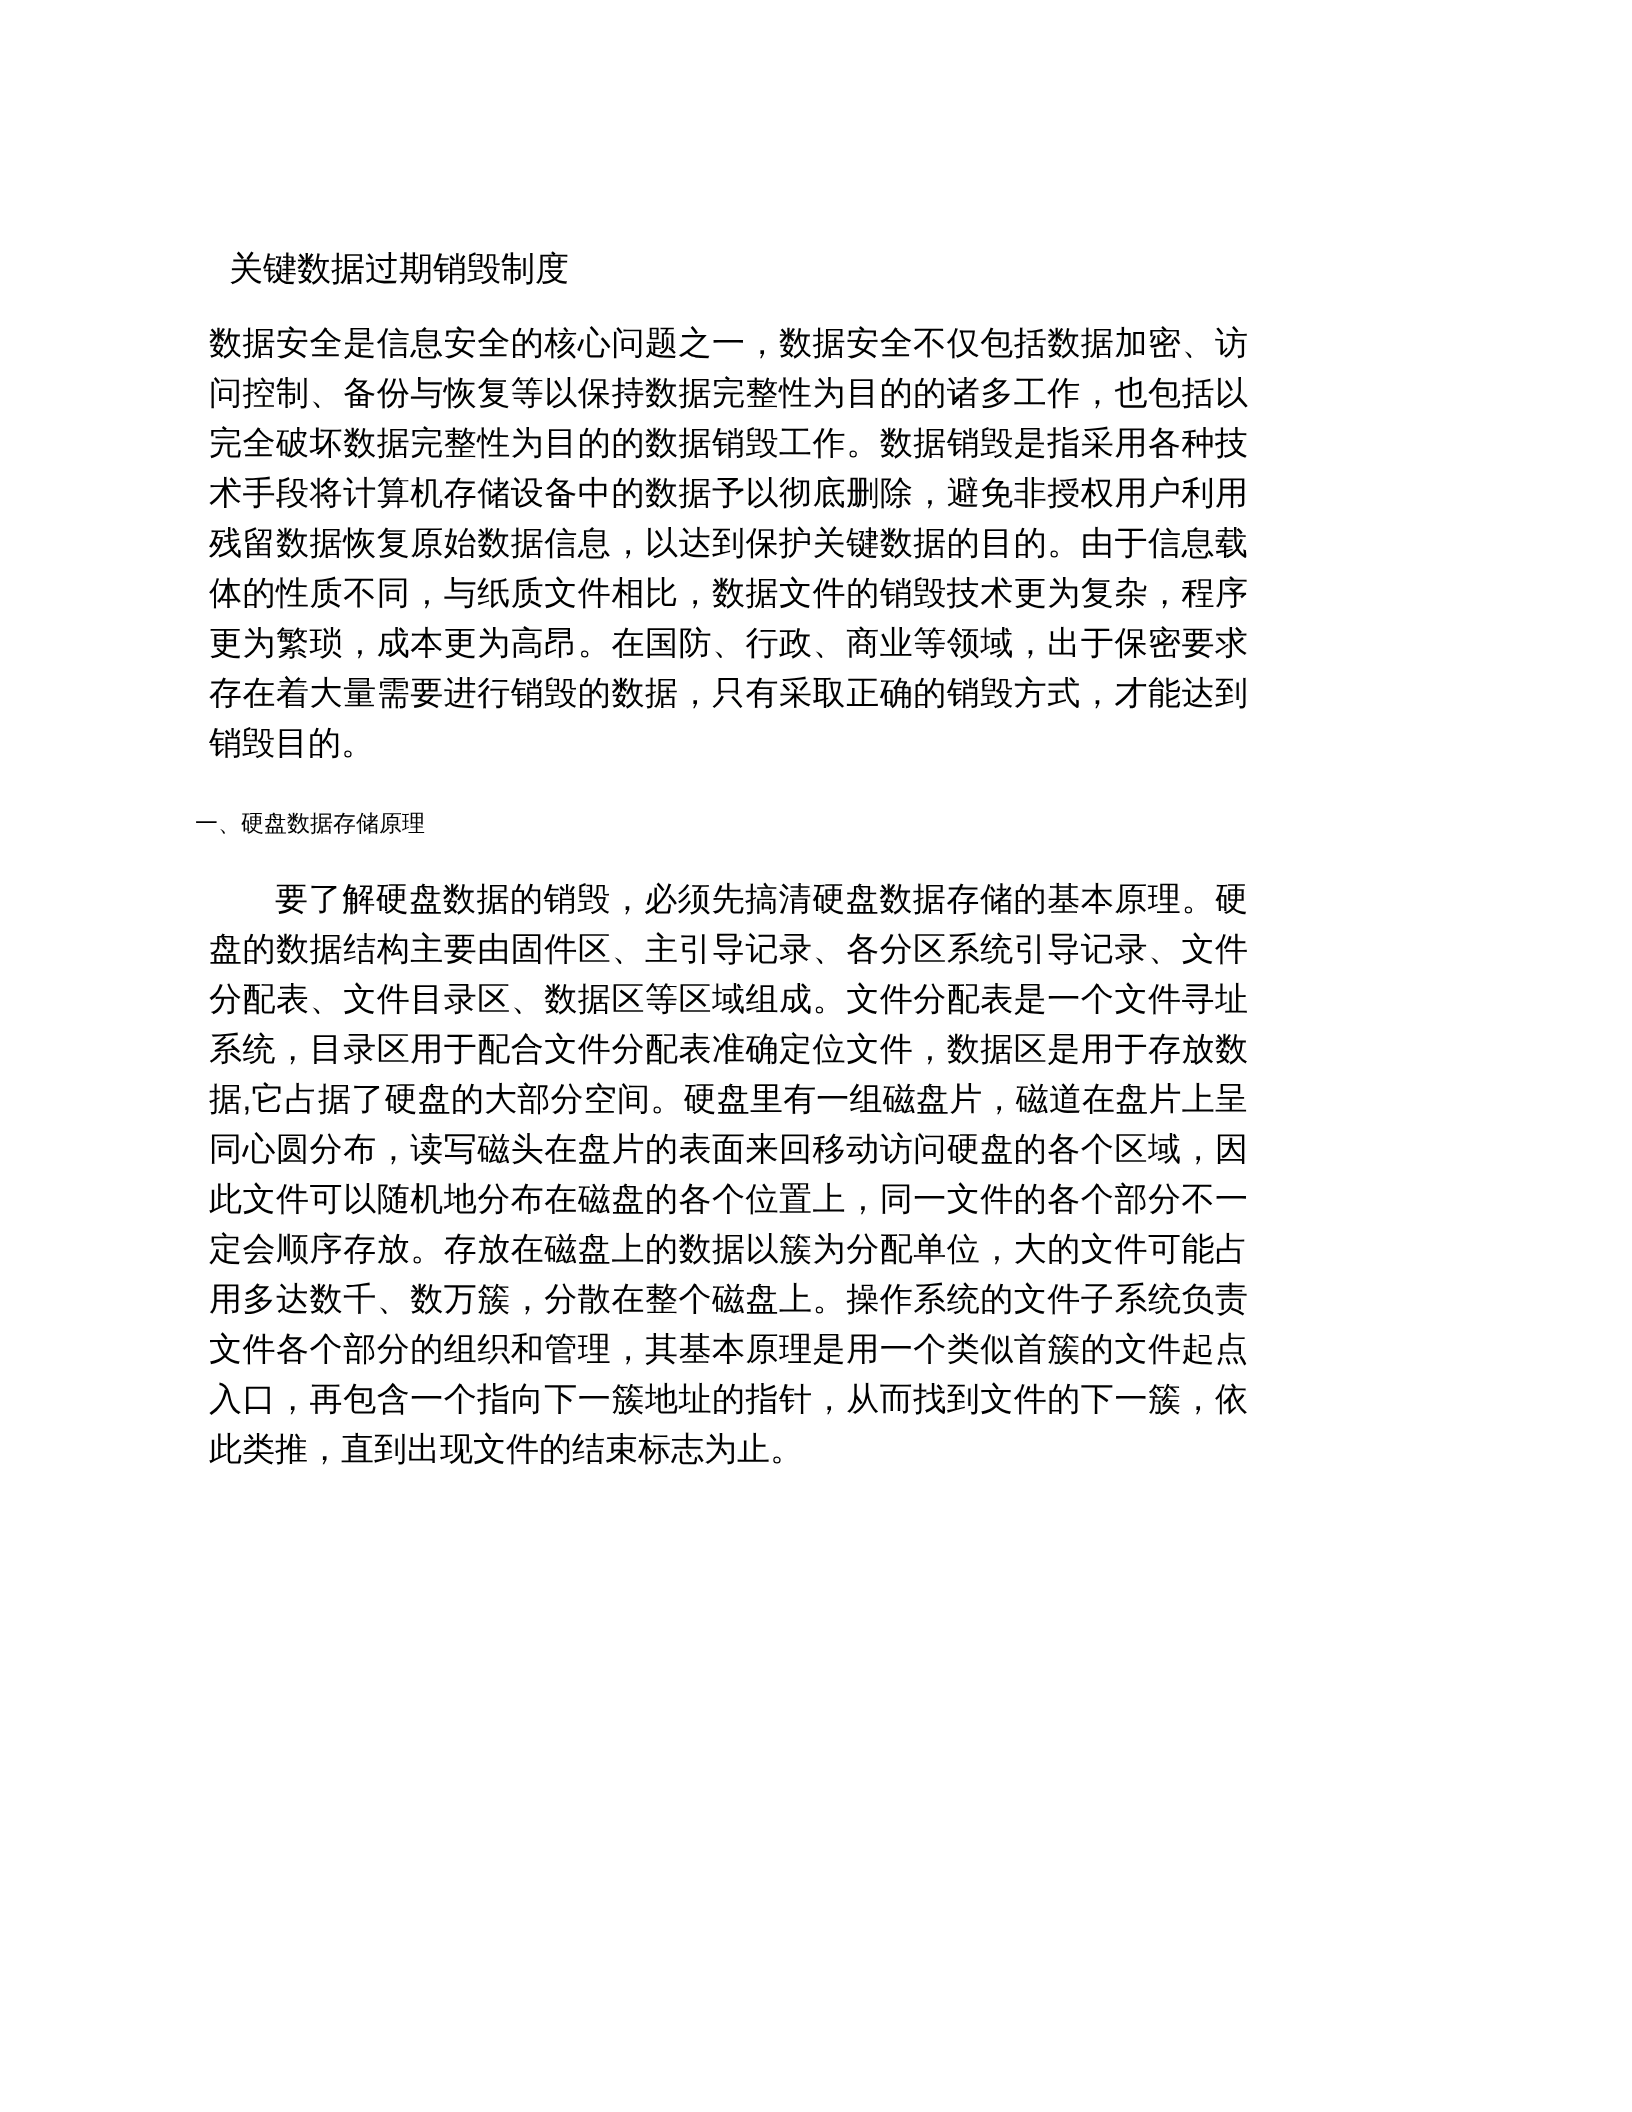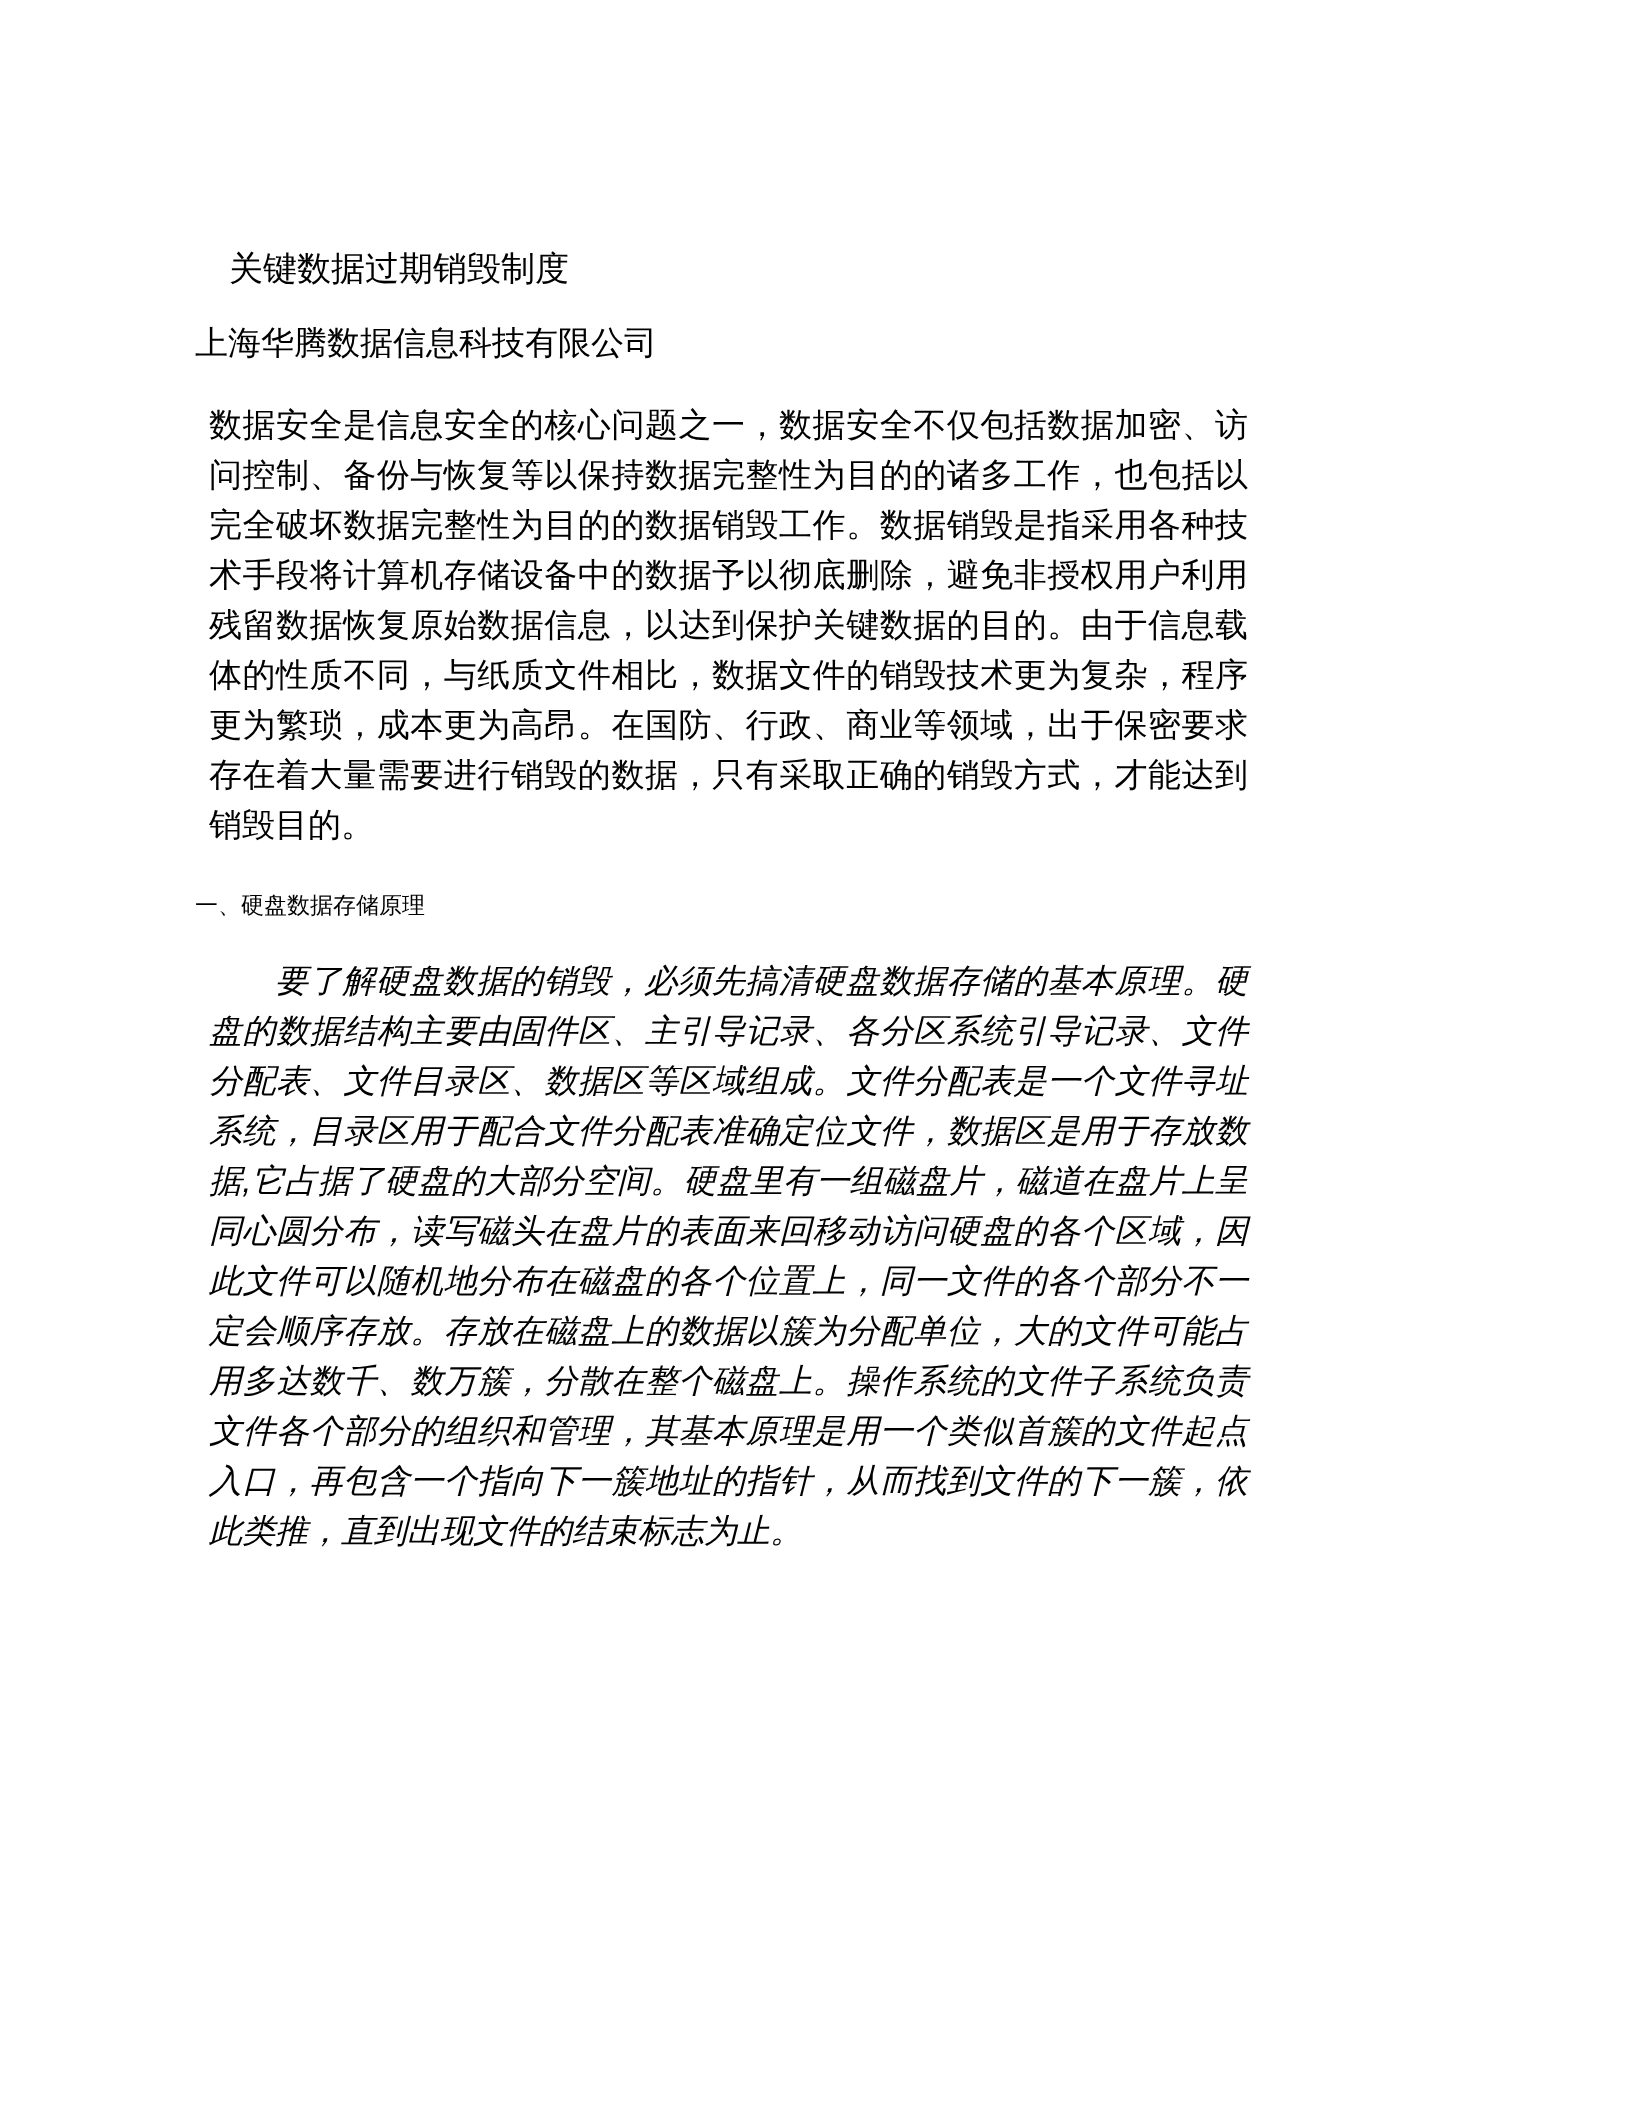--- a/index.html
+++ b/index.html
@@ -38,30 +38,28 @@
     word-break: break-all;
   }
   .section-heading {
     font-size: 23px;
     font-weight: normal;
     margin: 24px 0 26px 0;
     white-space: nowrap;
   }
   p.indent-first {
     text-indent: 2em;
-    font-style: italic;
   }
 </style>
 </head>
 <body>
 
 <div class="page">
   <h1 class="doc-title">关键数据过期销毁制度</h1>
 
-  <div class="company-line">上海华腾数据信息科技有限公司</div>
 
   <p class="body-par">数据安全是信息安全的核心问题之一，数据安全不仅包括数据加密、访问控制、备份与恢复等以保持数据完整性为目的的诸多工作，也包括以完全破坏数据完整性为目的的数据销毁工作。数据销毁是指采用各种技术手段将计算机存储设备中的数据予以彻底删除，避免非授权用户利用残留数据恢复原始数据信息，以达到保护关键数据的目的。由于信息载体的性质不同，与纸质文件相比，数据文件的销毁技术更为复杂，程序更为繁琐，成本更为高昂。在国防、行政、商业等领域，出于保密要求存在着大量需要进行销毁的数据，只有采取正确的销毁方式，才能达到销毁目的。</p>
 
 
   <h2 class="section-heading">一、硬盘数据存储原理</h2>
 
   <p class="body-par indent-first">要了解硬盘数据的销毁，必须先搞清硬盘数据存储的基本原理。硬盘的数据结构主要由固件区、主引导记录、各分区系统引导记录、文件分配表、文件目录区、数据区等区域组成。文件分配表是一个文件寻址系统，目录区用于配合文件分配表准确定位文件，数据区是用于存放数据,它占据了硬盘的大部分空间。硬盘里有一组磁盘片，磁道在盘片上呈同心圆分布，读写磁头在盘片的表面来回移动访问硬盘的各个区域，因此文件可以随机地分布在磁盘的各个位置上，同一文件的各个部分不一定会顺序存放。存放在磁盘上的数据以簇为分配单位，大的文件可能占用多达数千、数万簇，分散在整个磁盘上。操作系统的文件子系统负责文件各个部分的组织和管理，其基本原理是用一个类似首簇的文件起点入口，再包含一个指向下一簇地址的指针，从而找到文件的下一簇，依此类推，直到出现文件的结束标志为止。</p>
 </div>
 
 </body></html>

